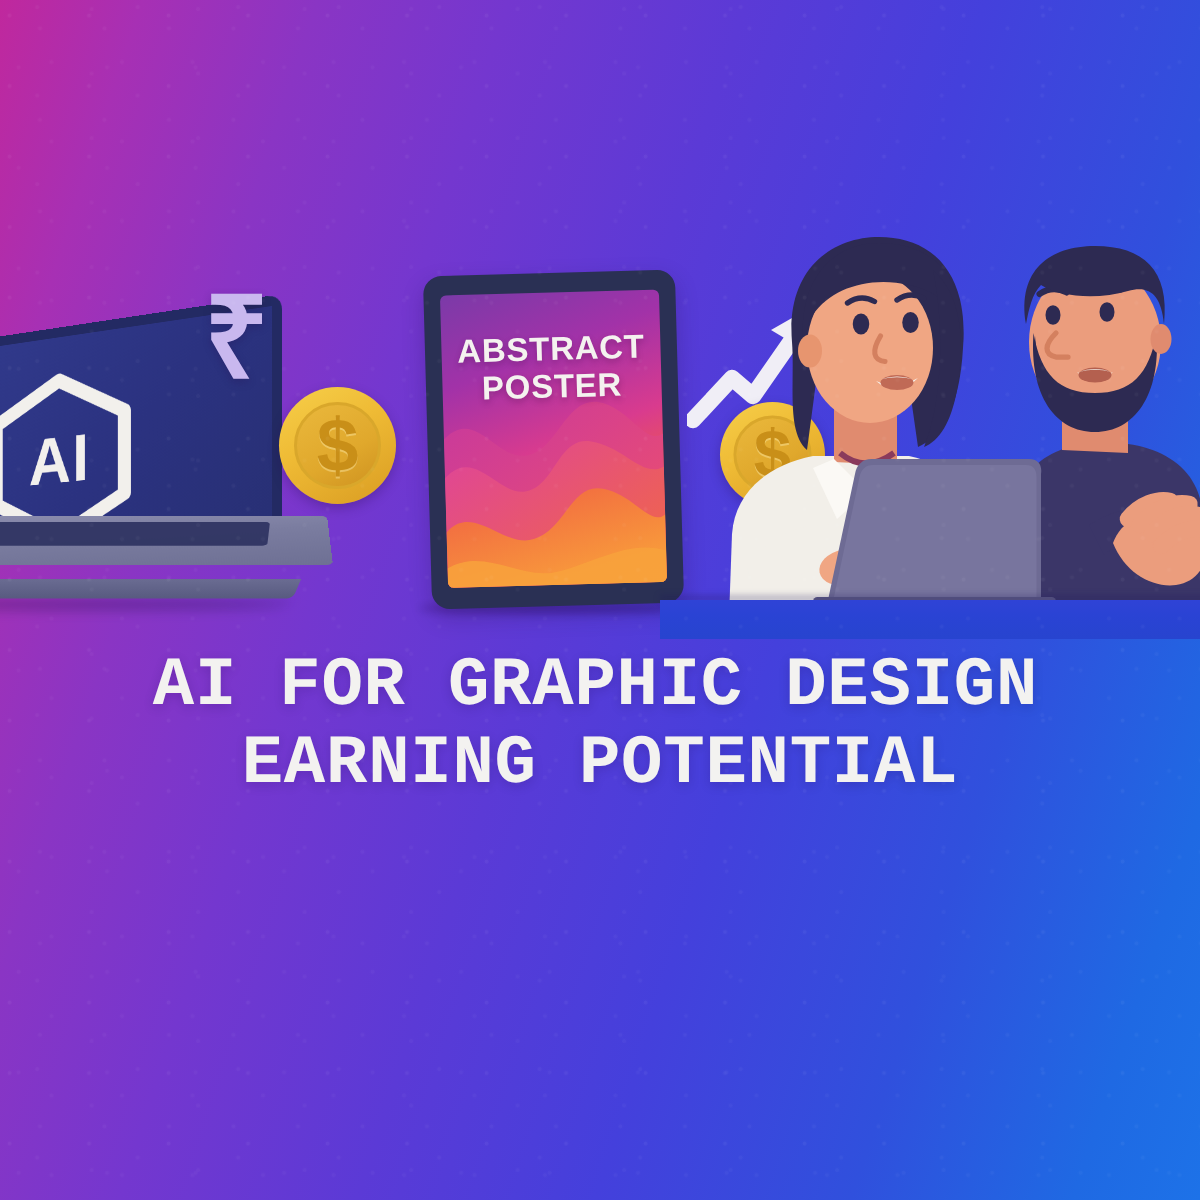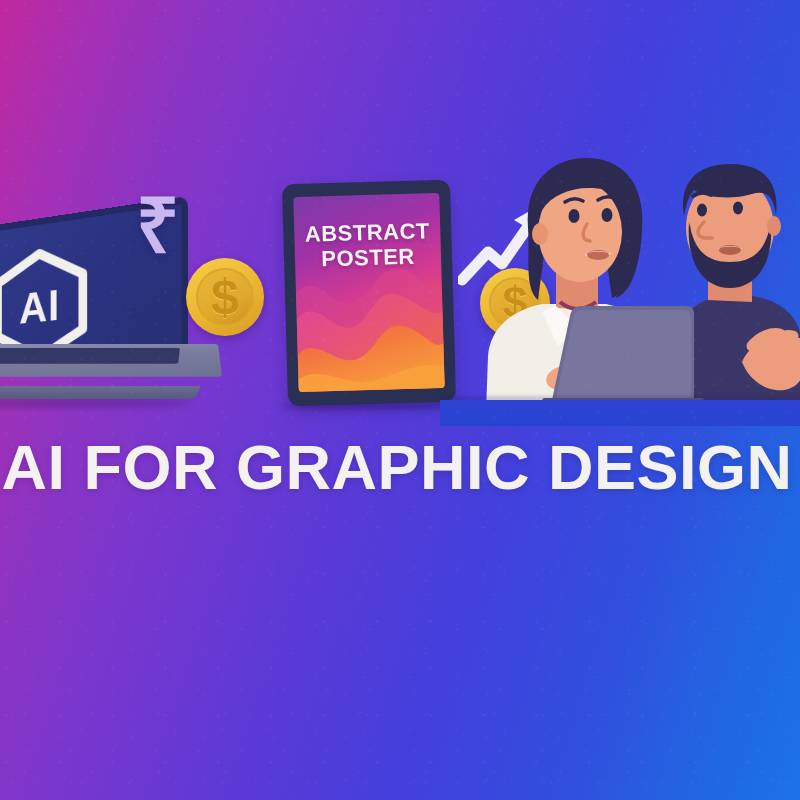--- a/index.html
+++ b/index.html
@@ -188,23 +188,23 @@
     filter: blur(2px);
   }
 
   
   #headline {
     position: absolute;
     left: 0; right: 0;
     top: 432px;
     text-align: center;
     color: #f3f2f0;
-    font-family:Liberation Sans, sans-serif;
+    font-family:Liberation Mono, monospace;
     font-weight: bold;
-    font-size: 63px;
+    font-size: 46px;
     line-height: 1.12;
     letter-spacing: .5px;
     white-space: nowrap;
     text-shadow: 0 2px 7px rgba(30,8,70,.18);
   }
   #headline .line { display:block; }
   #headline .line1 { margin-left: -6px; }
 </style>
 </head>
 <body>
@@ -379,16 +379,17 @@
         </g>
       </g>
     </svg>
   </div>
 
   <div id="desk-edge"></div>
   <div id="desk"></div>
 
   <div id="headline">
     <span class="line line1">AI FOR GRAPHIC DESIGN</span>
+    <span class="line line2">EARNING POTENTIAL</span>
   </div>
 
   <div id="noise"></div>
 </div>
 
 </body></html>

